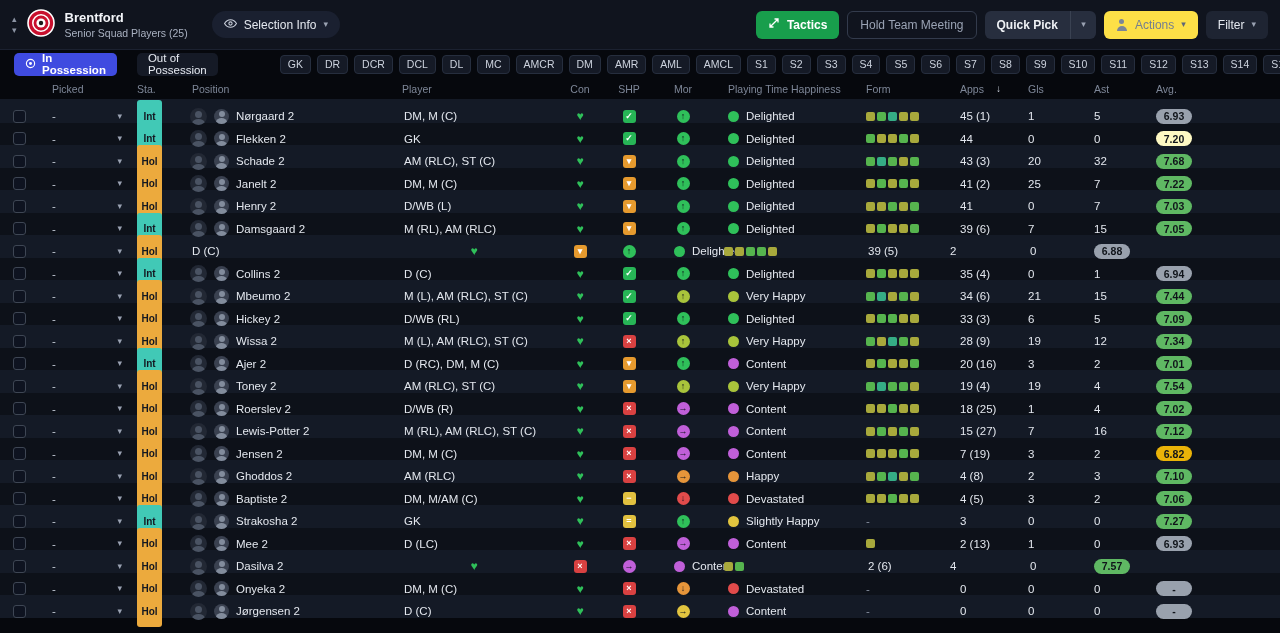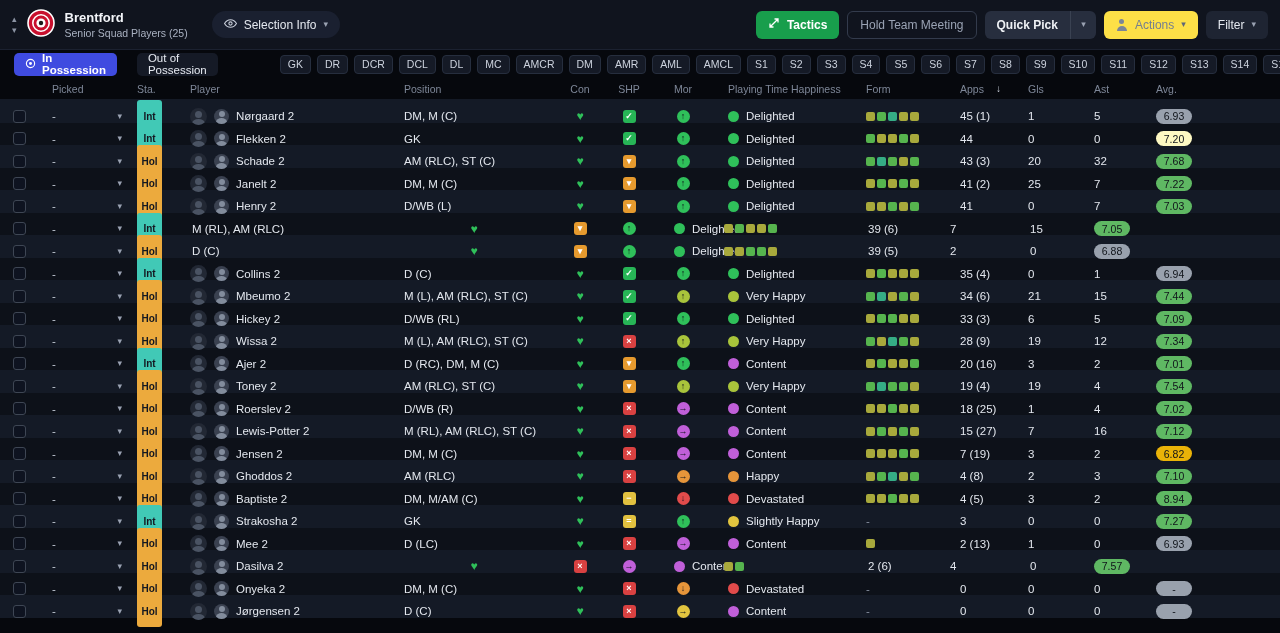--- a/index.html
+++ b/index.html
@@ -89,21 +89,21 @@
   .pname{white-space:nowrap;}
   .heart{font-size:12px;line-height:1;}
   .shpbox{width:13px;height:13px;border-radius:3px;color:#fff;font-size:9px;font-weight:bold;
     display:inline-flex;align-items:center;justify-content:center;line-height:1;}
   .morcirc{width:13px;height:13px;border-radius:50%;color:#10141c;font-size:9px;font-weight:bold;
     display:inline-flex;align-items:center;justify-content:center;line-height:1;}
   .hapcirc{width:11px;height:11px;border-radius:50%;flex:none;}
   .fsq{width:9px;height:9px;border-radius:2px;flex:none;}
   .dash{color:#8a92a2;}
   .avg-badge{min-width:36px;height:15px;border-radius:8px;color:#10141a;font-size:10.5px;
-    font-weight:normal;display:inline-flex;align-items:center;justify-content:center;padding:0 6px;}
+    font-weight:bold;display:inline-flex;align-items:center;justify-content:center;padding:0 6px;}
 </style>
 </head>
 <body>
 
 <header class="topbar">
   <div class="tb-left">
     <div class="navchevs">
       <span>▴</span>
       <span>▾</span>
     </div>
@@ -211,25 +211,25 @@
   <div class="thead-row">
       <div class="th col-check">
         <span></span>
       </div>
       <div class="th col-picked">
         <span>Picked</span>
       </div>
       <div class="th col-sta">
         <span>Sta.</span>
       </div>
+      <div class="th col-pos">
+        <span>Position</span>
+      </div>
       <div class="th col-player">
         <span>Player</span>
-      </div>
-      <div class="th col-pos">
-        <span>Position</span>
       </div>
       <div class="th col-con">
         <span>Con</span>
       </div>
       <div class="th col-shp">
         <span>SHP</span>
       </div>
       <div class="th col-mor">
         <span>Mor</span>
       </div>
@@ -524,20 +524,25 @@
         <div class="td col-check">
           <span class="checkbox"></span>
         </div>
         <div class="td col-picked">
           <span class="pickedval">-</span>
           <span class="chev">▾</span>
         </div>
         <div class="td col-sta">
           <span class="sta-badge" style="background: rgb(65, 201, 182);">Int</span>
         </div>
+        <div class="td col-player">
+          <span class="avatar"></span>
+          <span class="picon"></span>
+          <span class="pname">Damsgaard 2</span>
+        </div>
         <div class="td col-pos">
           <span>M (RL), AM (RLC)</span>
         </div>
         <div class="td col-con">
           <span class="heart" style="color: rgb(47, 192, 90);">♥</span>
         </div>
         <div class="td col-shp">
           <span class="shpbox" style="background: rgb(230, 154, 46);">▾</span>
         </div>
         <div class="td col-mor">
@@ -1188,21 +1193,21 @@
         <div class="td col-apps">
           <span>4 (5)</span>
         </div>
         <div class="td col-gls">
           <span>3</span>
         </div>
         <div class="td col-ast">
           <span>2</span>
         </div>
         <div class="td col-avg">
-          <span class="avg-badge" style="background: rgb(95, 184, 99);">8.94</span>
+          <span class="avg-badge" style="background: rgb(95, 184, 99);">7.06</span>
         </div>
         <div class="td col-spacer"></div>
       </div>
       <div class="trow odd">
         <div class="td col-check">
           <span class="checkbox"></span>
         </div>
         <div class="td col-picked">
           <span class="pickedval">-</span>
           <span class="chev">▾</span>

